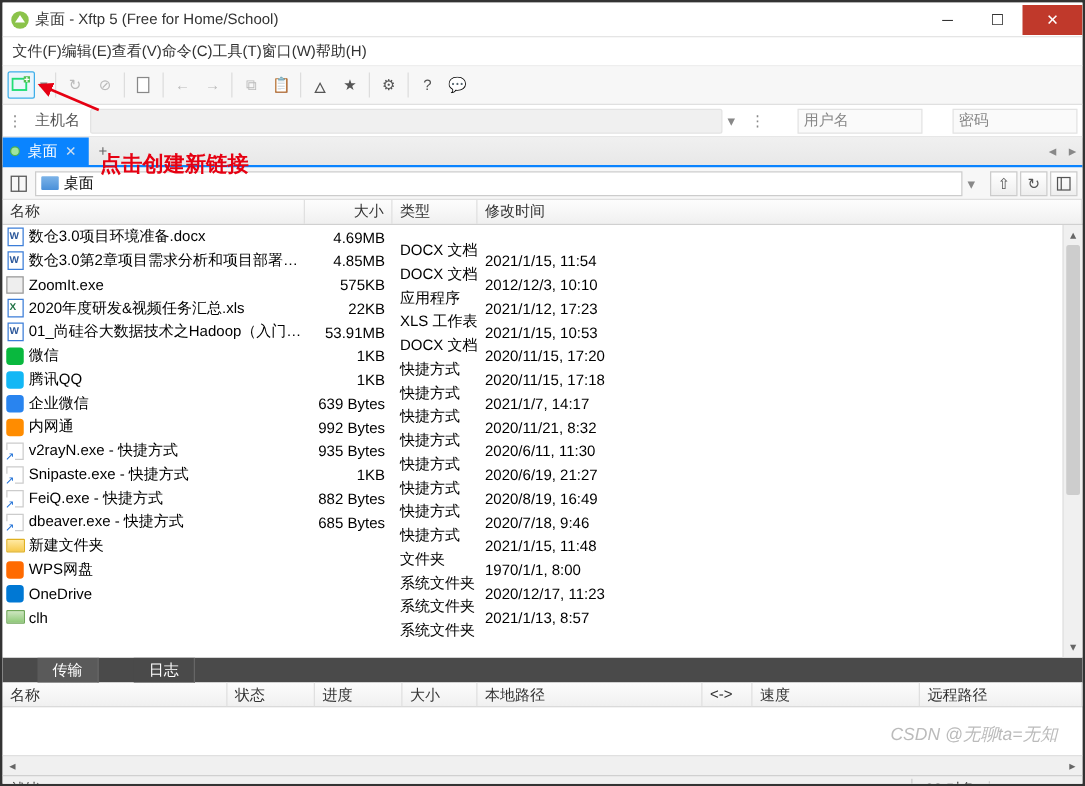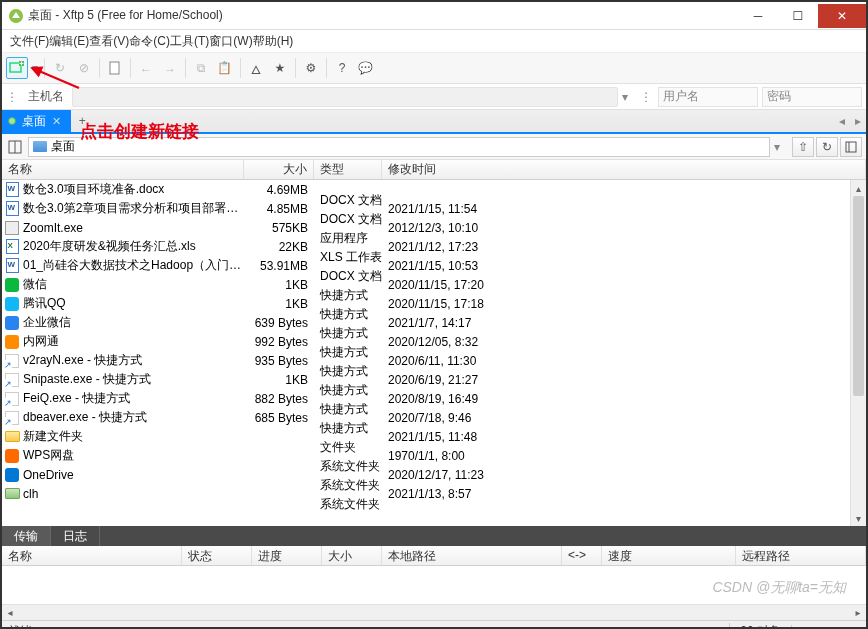--- a/index.html
+++ b/index.html
@@ -17,21 +17,21 @@
 .tbtn.active { border: 1px solid #3daee9; background: #eaf5fc; }
 .tsep { width: 1px; height: 20px; background: #ddd; margin: 0 2px; }
 .tbtn.dis { color: #bbb; }
 .annot { position: absolute; color: #e60012; font-size: 17px; font-weight: bold; pointer-events: none; margin-top: 40px; }
 .arrow { position: absolute; pointer-events: none; }
 .hostbar { height: 26px; display: flex; align-items: center; padding: 0 4px; background: #fff; border-bottom: 1px solid #e0e0e0; gap: 4px; }
 .hostbar .lbl { color: #555; padding: 0 4px; }
 .dotbtn { width: 14px; color: #888; }
 .hostfield { flex: 1; background: #f0f0f0; height: 20px; border: 1px solid #e3e3e3; border-radius: 2px; }
 .dd { width: 14px; color: #888; }
-.cred { width: 100px; height: 20px; border: 1px solid #e3e3e3; background: #fafafa; padding: 0 4px; color: #888; display: flex; align-items: center; }
+.cred { width: 100px; height: 20px; border: 1px solid #e3e3e3; background: #fafafa; padding: 0 4px; color: #888; display: flex; align-items: center; margin-left: 20px; }
 .tabstrip { height: 24px; background: linear-gradient(#f0f0f0,#e8e8e8); display: flex; align-items: stretch; border-bottom: 2px solid #0a84ff; }
 .tab { display: flex; align-items: center; padding: 0 10px 0 6px; background: #0a84ff; color: #fff; gap: 6px; }
 .tab .dot { width: 8px; height: 8px; border-radius: 50%; background: #9fe6a0; border: 1px solid #4caf50; }
 .tab .x { color: #cde; font-size: 11px; }
 .addtab { width: 22px; display: flex; align-items: center; justify-content: center; color: #666; }
 .tabstrip .spacer { flex: 1; }
 .tabscroll { width: 16px; display: flex; align-items: center; justify-content: center; color: #888; }
 .pathbar { height: 26px; display: flex; align-items: center; padding: 0 4px; background: #f7f7f7; border-bottom: 1px solid #e0e0e0; gap: 4px; }
 .pathicon { width: 18px; height: 18px; display: flex; align-items: center; justify-content: center; }
 .pathfield { flex: 1; height: 20px; border: 1px solid #ccc; background: #fff; display: flex; align-items: center; padding: 0 4px; gap: 4px; }
@@ -49,21 +49,21 @@
 .frow .ico { width: 16px; height: 16px; margin-right: 3px; display: flex; align-items: center; justify-content: center; }
 .frow .nm { width: 221px; white-space: nowrap; overflow: hidden; text-overflow: ellipsis; }
 .frow .sz { width: 70px; text-align: right; padding-right: 6px; }
 .frow .tp { width: 68px; padding-left: 6px; margin-top: 21px; }
 .frow .dt { flex: 1; padding-left: 6px; }
 .vsb { position: absolute; right: 0; top: 0; width: 16px; height: 100%; background: #f0f0f0; border-left: 1px solid #e0e0e0; }
 .vsb .thumb { position: absolute; left: 2px; right: 2px; top: 16px; height: 200px; background: #cdcdcd; border-radius: 2px; }
 .vsb .arr { height: 16px; display: flex; align-items: center; justify-content: center; color: #666; font-size: 10px; }
 .vsb .arr.bot { position: absolute; bottom: 0; width: 100%; }
 .bottabs { height: 20px; background: #4a4a4a; display: flex; align-items: stretch; }
-.btab { padding: 2px 12px; color: #fff; background: #4a4a4a; border-right: 1px solid #666; display: flex; align-items: center; }
+.btab { padding: 2px 12px; color: #fff; background: #4a4a4a; border-right: 1px solid #666; display: flex; align-items: center; margin-left: 28px; }
 .btab.active { background: #5a5a5a; }
 .bothdr { height: 20px; display: flex; background: linear-gradient(#fdfdfd,#f0f0f0); border-bottom: 1px solid #d0d0d0; }
 .bh { border-right: 1px solid #e0e0e0; padding: 2px 6px; color: #333; }
 .botbody { height: 38px; background: #fff; }
 .hsb { height: 16px; background: #f0f0f0; border-top: 1px solid #e0e0e0; display: flex; align-items: center; }
 .hsb .harr { width: 16px; text-align: center; color: #666; font-size: 10px; }
 .hsb .htrack { flex: 1; }
 .statusbar { height: 22px; background: #f0f0f0; border-top: 1px solid #d0d0d0; display: flex; align-items: center; padding: 0 6px; color: #333; }
 .statusbar .sseg { padding: 0 10px; border-left: 1px solid #ccc; }
 .statusbar .sfirst { flex: 1; }
@@ -274,21 +274,21 @@
       <span class="tp">快捷方式</span>
       <span class="dt">2021/1/7, 14:17</span>
     </div>
     <div class="frow">
       <span class="ico">
         <span class="app-icon" style="background:#ff8c00"></span>
       </span>
       <span class="nm">内网通</span>
       <span class="sz">992 Bytes</span>
       <span class="tp">快捷方式</span>
-      <span class="dt">2020/12/05, 8:32</span>
+      <span class="dt">2020/11/21, 8:32</span>
     </div>
     <div class="frow">
       <span class="ico">
         <span class="link-icon"></span>
       </span>
       <span class="nm">v2rayN.exe - 快捷方式</span>
       <span class="sz">935 Bytes</span>
       <span class="tp">快捷方式</span>
       <span class="dt">2020/6/11, 11:30</span>
     </div>

